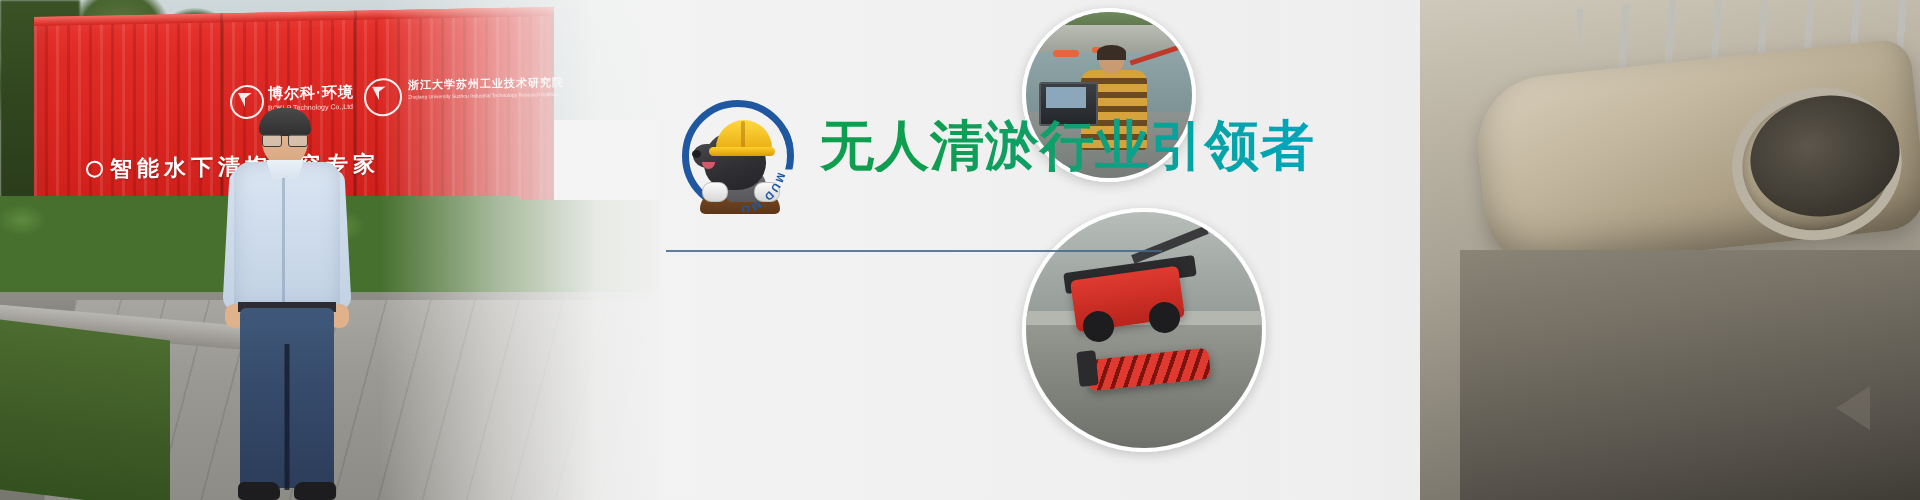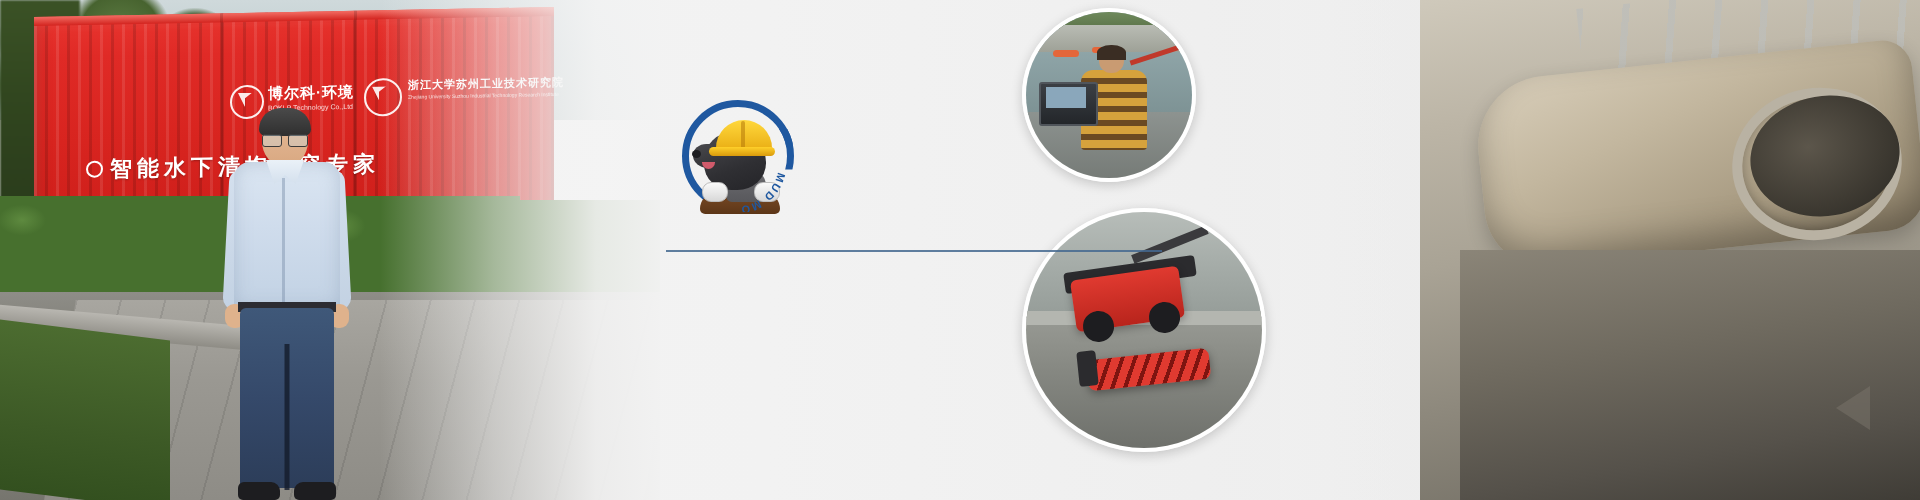--- a/index.html
+++ b/index.html
@@ -367,16 +367,17 @@
       <svg class="logo-arc-text" viewBox="0 0 112 112">
         <defs>
           <path id="arcpath" d="M 96,72 A 44,44 0 0 1 62,106"></path>
         </defs>
         <text>
           <textPath href="#arcpath" id="arc-tp">MUD MOLE</textPath>
         </text>
       </svg>
     </div>
 
+    <div class="headline">无人清淤行业引领者</div>
     <div class="divider"></div>
   </div>
 
 </div>
 
 </body></html>

